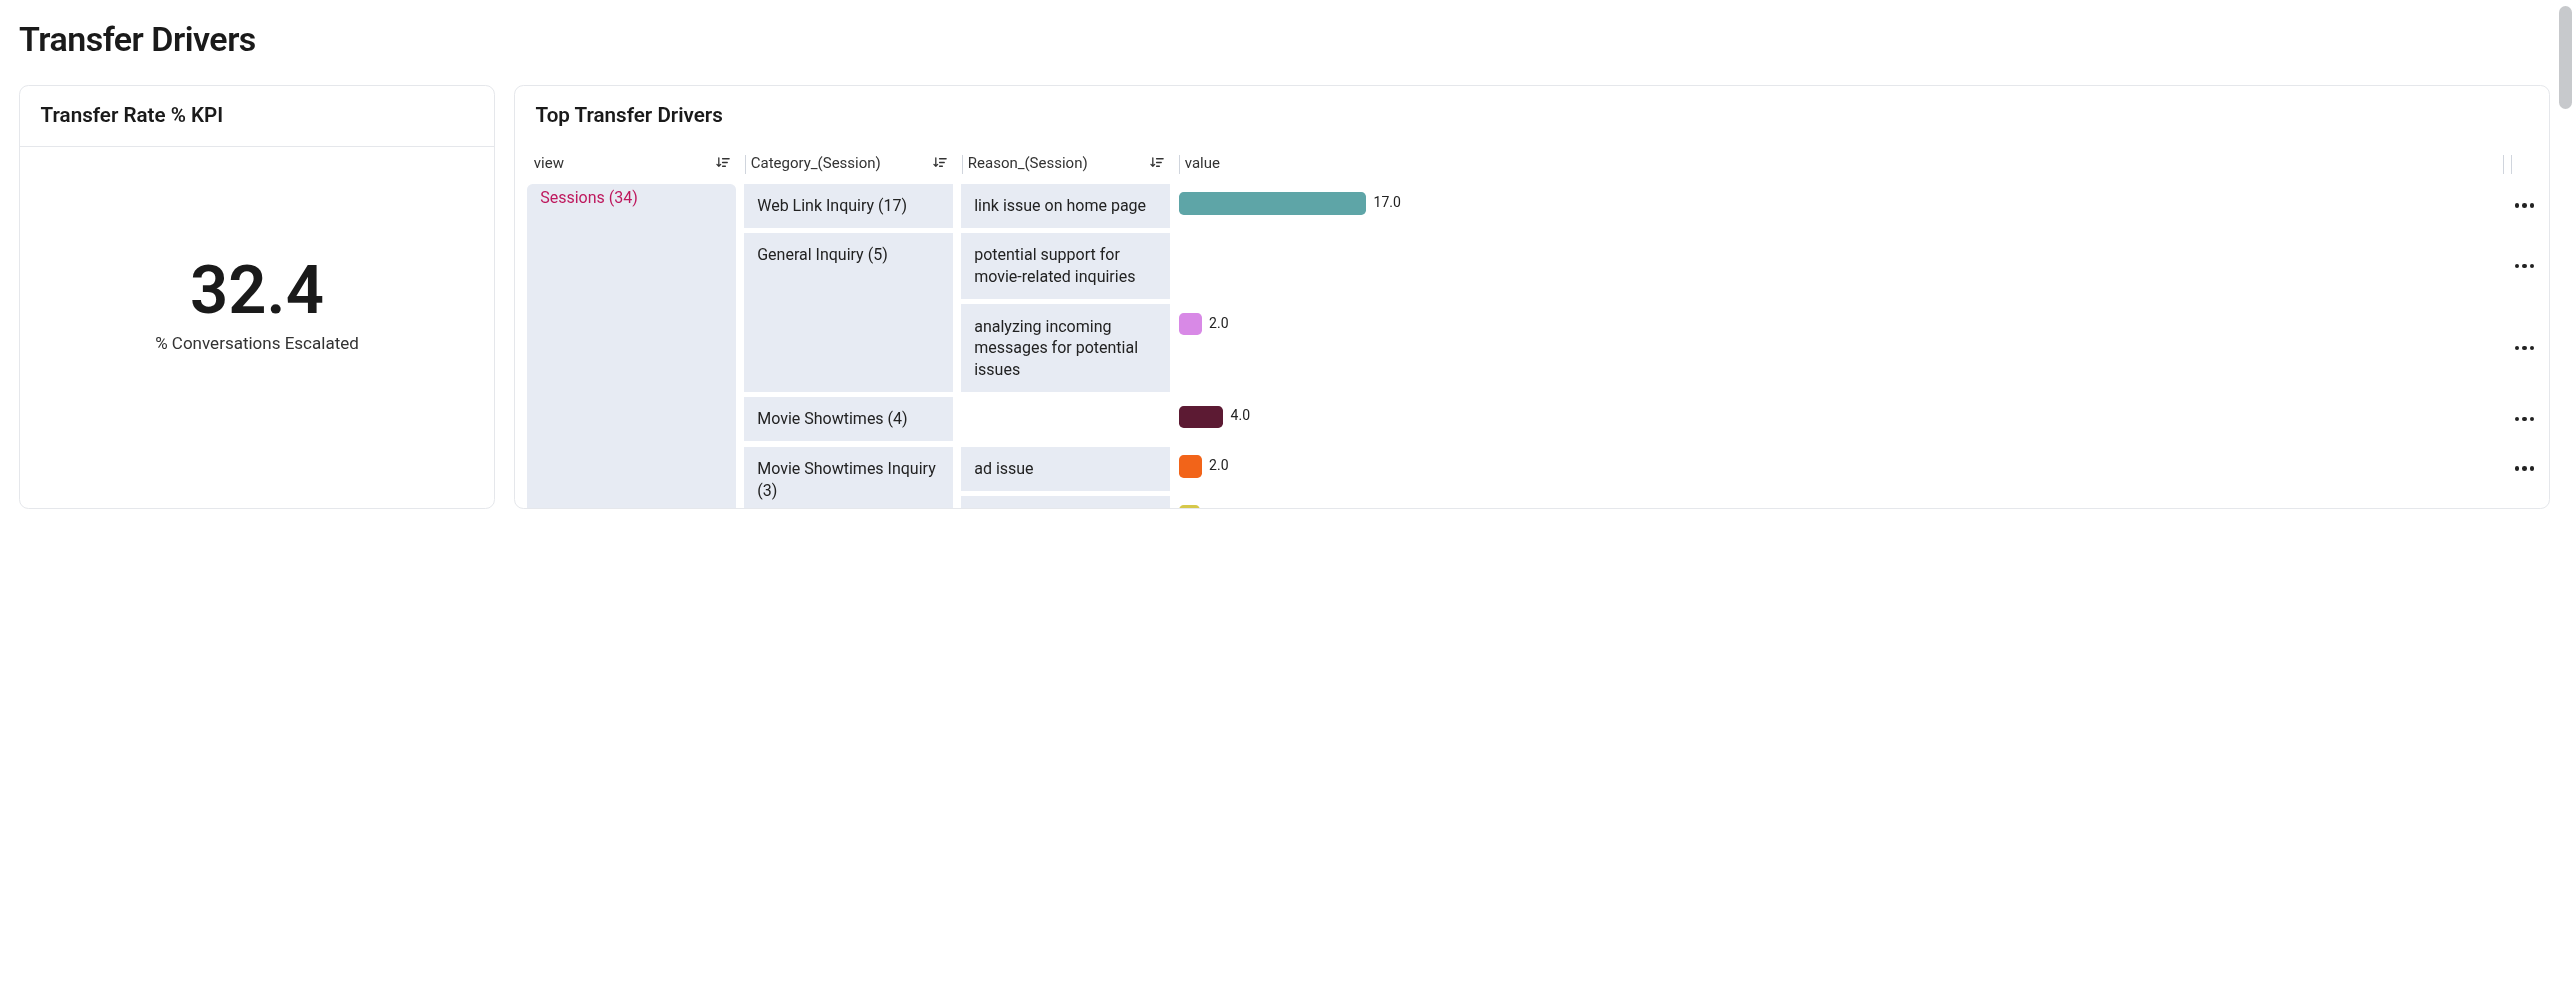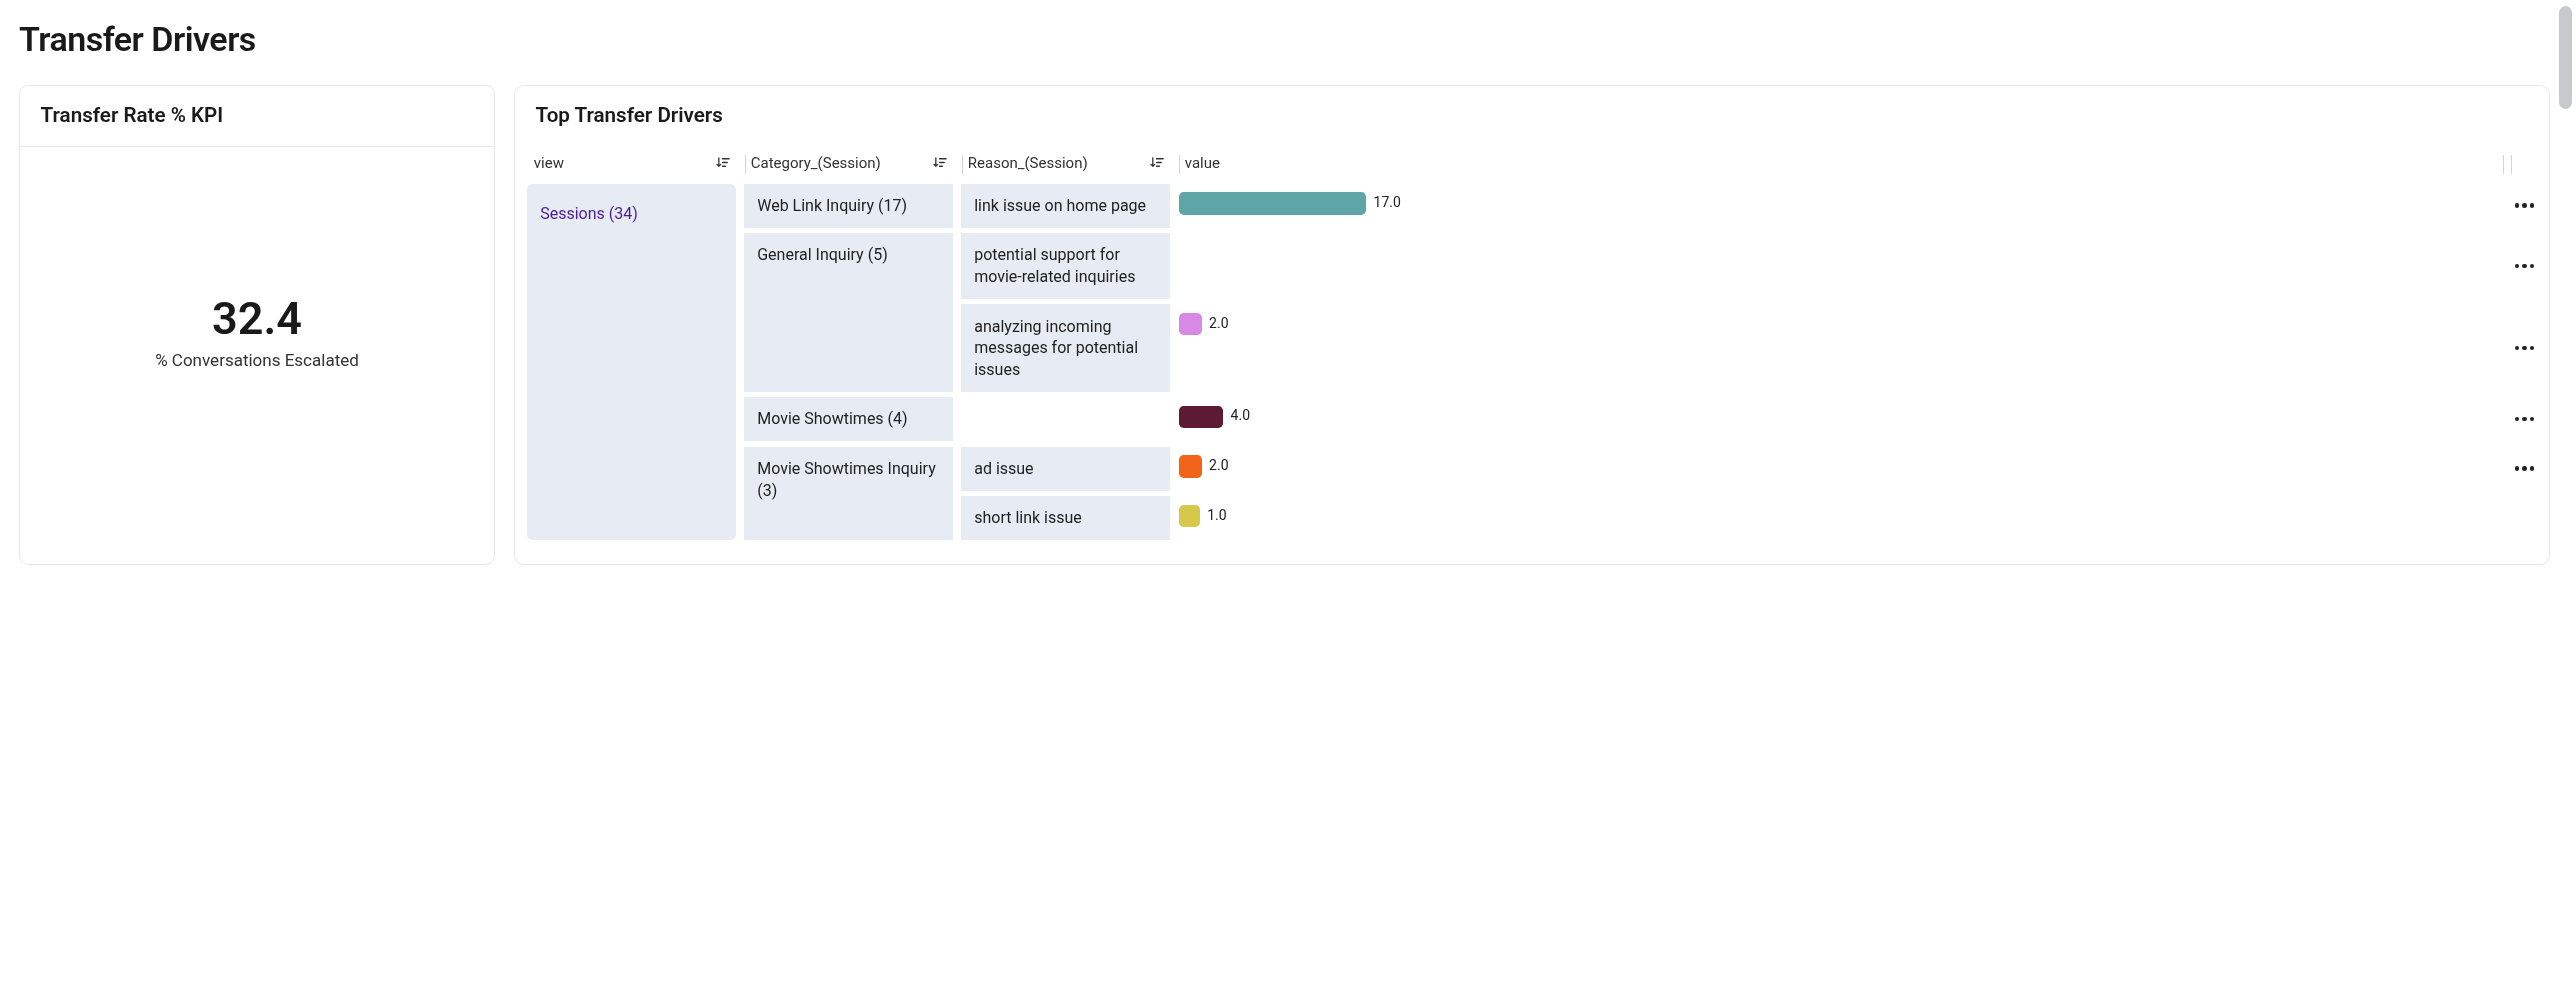--- a/index.html
+++ b/index.html
@@ -15,21 +15,21 @@
     font-size: 34px;
     font-weight: 600;
     letter-spacing: -0.5px;
     margin-bottom: 26px;
     color: #1a1a1a;
   }
   .cards {
     display: flex;
     gap: 19px;
     align-items: stretch;
-    height: 480px;
+    height: 424px;
   }
   .card {
     border: 0.9px solid #e5e7eb;
     border-radius: 9.4px;
     background: #ffffff;
     display: flex;
     flex-direction: column;
     overflow: hidden;
   }
   .card-kpi { flex: 0 0 33%; max-width: 476px; }
@@ -45,21 +45,21 @@
   }
   .kpi-body {
     flex: 1;
     display: flex;
     flex-direction: column;
     align-items: center;
     justify-content: center;
     padding-bottom: 45px;
   }
   .kpi-value {
-    font-size: 45px;
+    font-size: 67px;
     font-weight: 600;
     color: #1a1a1a;
     line-height: 1;
     margin-bottom: 9.4px;
   }
   .kpi-caption {
     font-size: 17px;
     color: #333;
   }
 
@@ -117,24 +117,24 @@
     border-radius: 0;
     padding: 11.2px 13px;
     margin: 2.8px 5.6px 2.8px 2.8px;
     font-size: 16px;
     color: #222;
     line-height: 1.35;
   }
   .view-cell {
     background: #e7ebf3;
     border-radius: 5.6px;
-    padding: 20px 13px;
+    padding: 4px 13px;
     margin: 2.8px 5.6px 2.8px 2.8px;
     font-size: 16px;
-    color: #4c1d95;
+    color: #be185d;
   }
   .value-cell {
     display: flex;
     align-items: flex-start;
     padding: 7.5px 0 7.5px 3.7px;
   }
   .value-bar {
     height: 22.5px;
     border-radius: 4.7px;
     margin-top: 3.7px;

